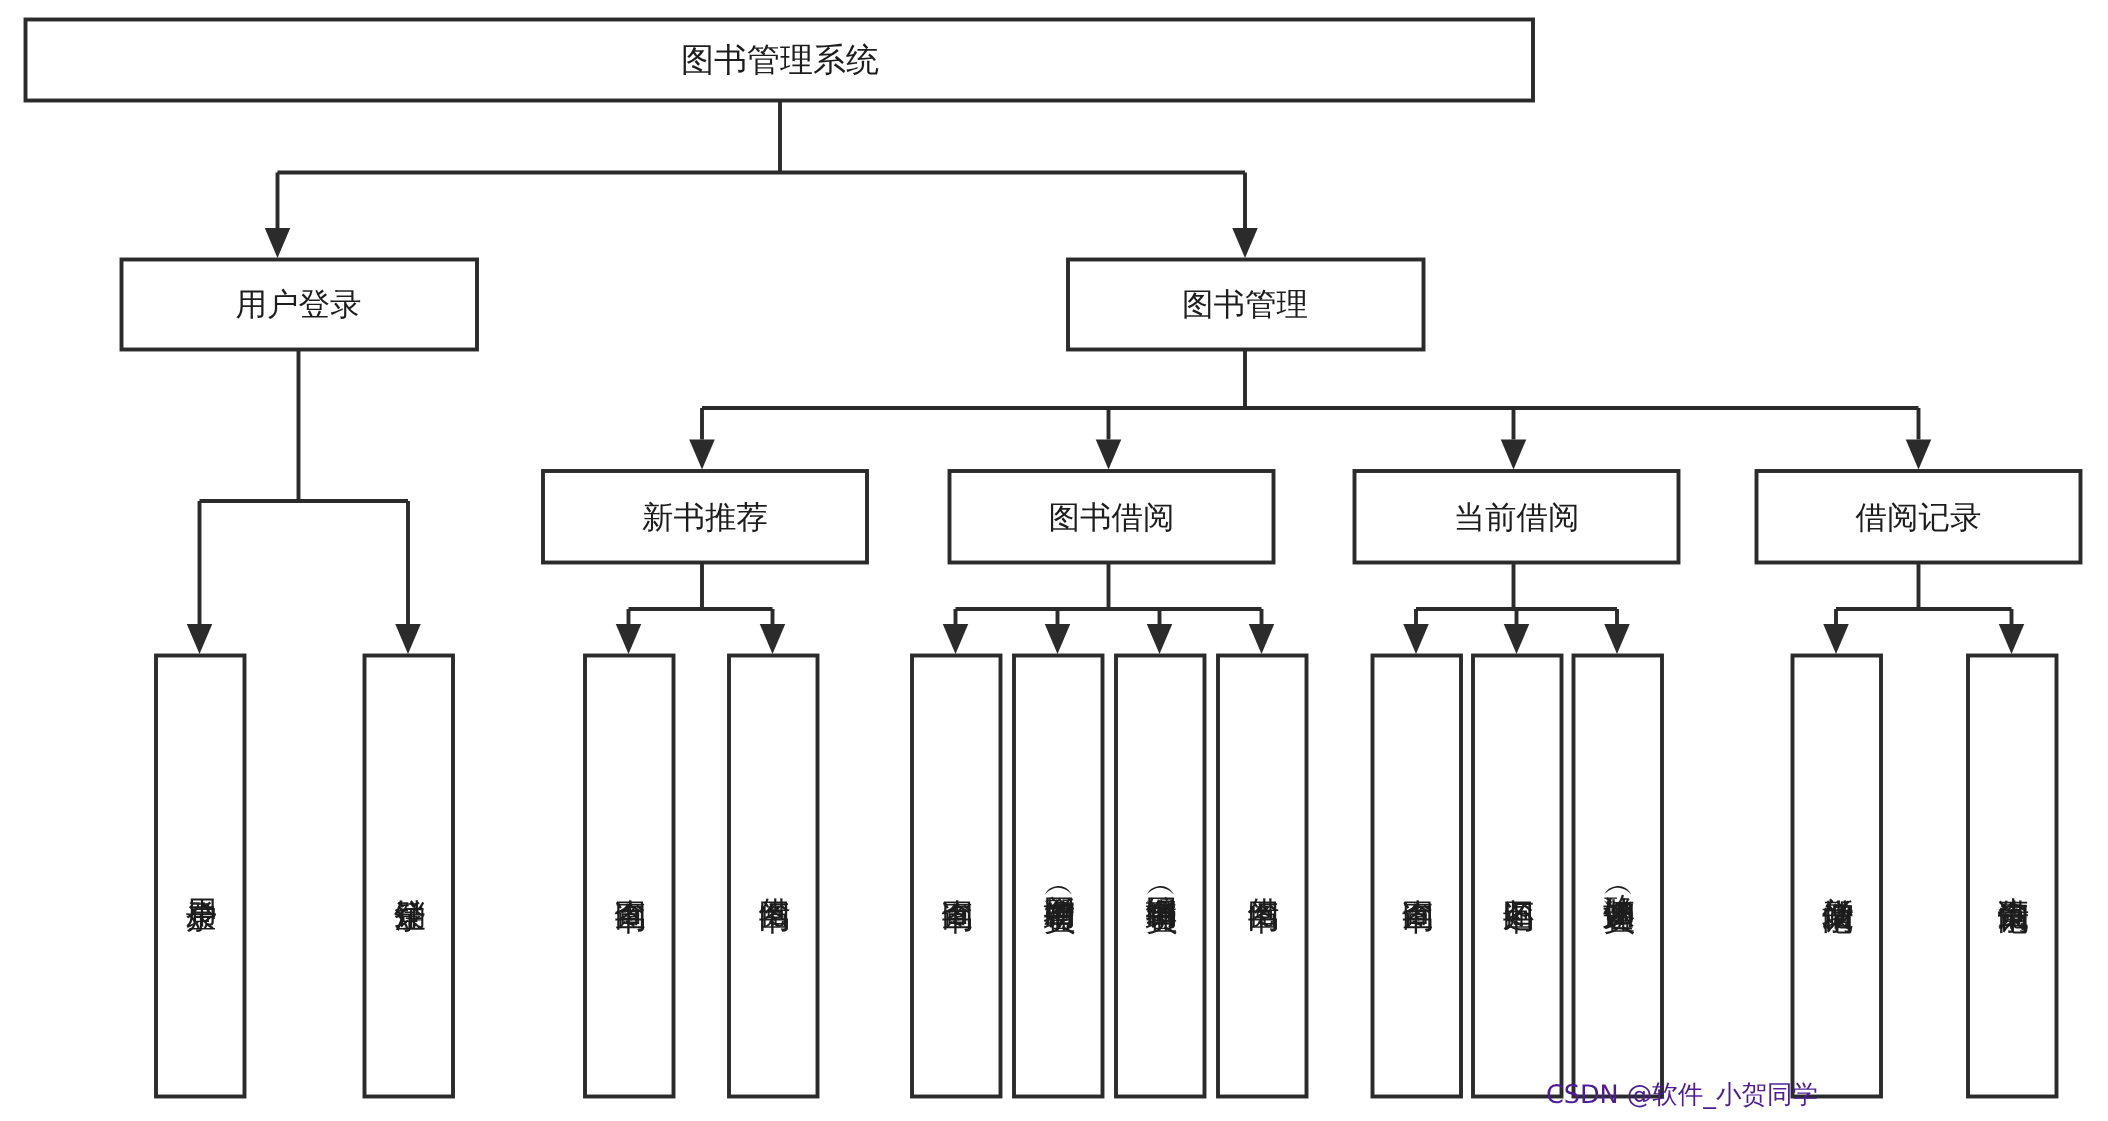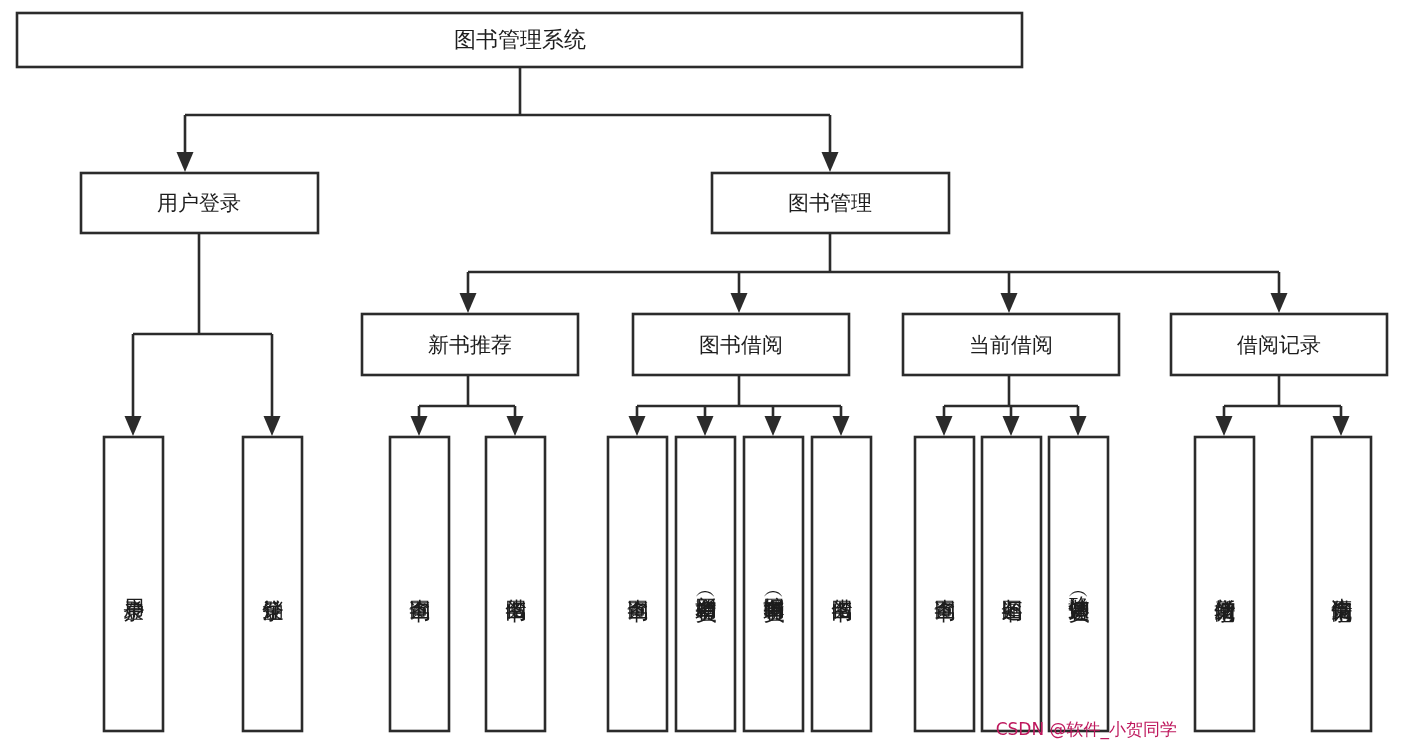--- a/index.html
+++ b/index.html
@@ -11,20 +11,21 @@
     width: 1405px;
     height: 747px;
     font-family: "DejaVu Sans", "Liberation Sans", sans-serif;
     overflow: hidden;
   }
   #diagram-root {
     position: relative;
     width: 1191px;
     height: 747px;
     background: #ffffff;
+    padding-left: 35px;
   }
   svg#chart-svg {
     position: absolute;
     top: 0;
     left: 0;
     width: 1405px;
     height: 747px;
     display: block;
   }
   .node-box {
@@ -59,21 +60,21 @@
   }
   .label-title {
     font-size: 22px;
   }
   .watermark-text {
     position: absolute;
     right: 14px;
     bottom: 6px;
     font-family: "DejaVu Sans", "Liberation Sans", sans-serif;
     font-size: 17px;
-    color: #be185d;
+    color: #4c1d95;
     white-space: nowrap;
     user-select: none;
   }
 </style>
 </head>
 <body>
 
 <div id="diagram-root">
 
   <svg id="chart-svg" viewBox="0 0 1405 747">

